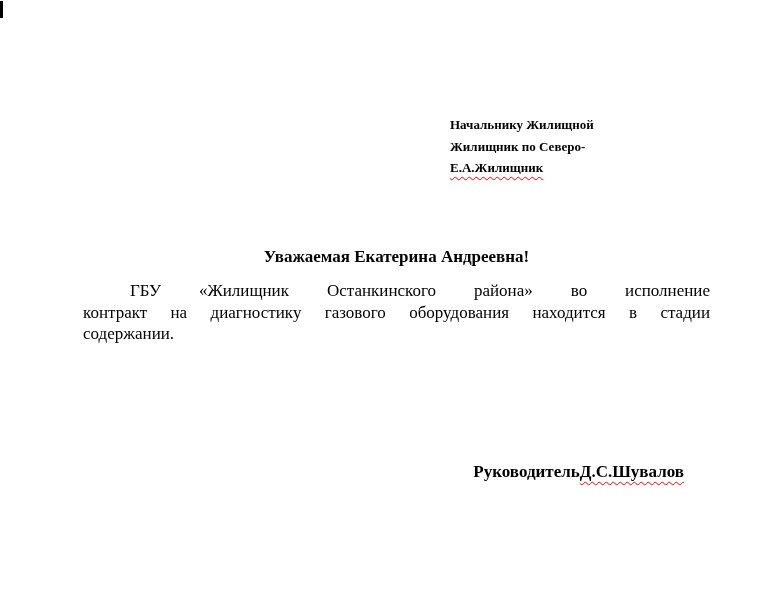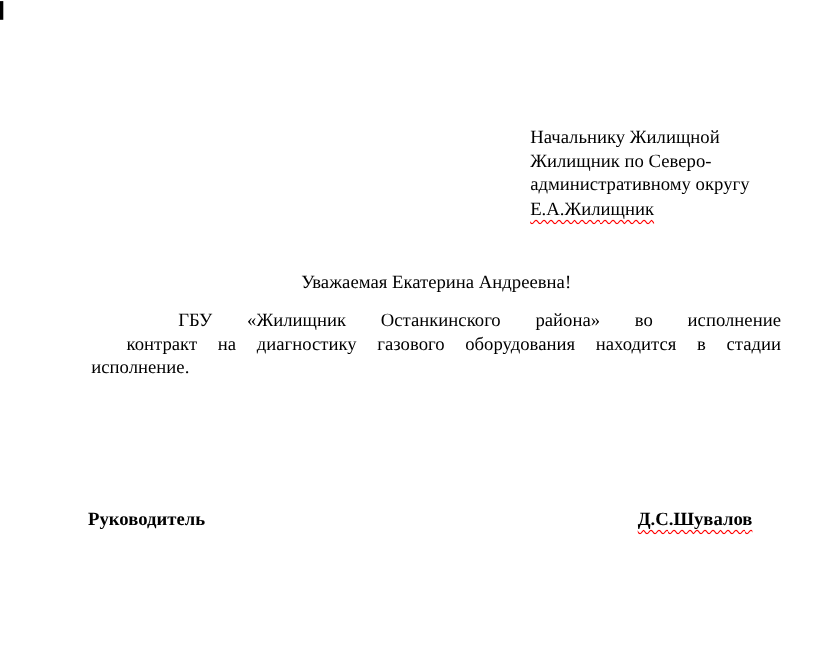--- a/index.html
+++ b/index.html
@@ -22,62 +22,60 @@
     top: 1px;
     width: 3px;
     height: 17px;
     background: #000000;
   }
   .recipient {
     position: absolute;
     left: 450px;
     top: 114px;
     width: 250px;
-    font-size: 17px;
+    font-size: 13px;
     line-height: 21.7px;
-    font-weight: normal;
+    font-weight: bold;
     text-align: left;
-    margin-left: 32px;
   }
   .salutation {
     position: absolute;
     left: 83px;
     top: 246px;
     width: 627px;
     font-size: 17px;
     line-height: 21.7px;
-    font-weight: normal;
+    font-weight: bold;
     text-align: center;
   }
   .body-text {
     position: absolute;
     left: 83px;
     top: 280px;
     width: 627px;
     font-size: 17px;
     line-height: 21.7px;
   }
   .body-text .jline {
     text-align: justify;
     text-align-last: justify;
-    margin-left: 32px;
   }
   .body-text .first-line {
     padding-left: 47px;
   }
   .body-text .last-line {
     text-align: left;
   }
   .signature-row {
     position: absolute;
     left: 80px;
     top: 461px;
     width: 604px;
     display: flex;
-    justify-content: space-between;
+    justify-content: flex-end;
     align-items: baseline;
     font-size: 17px;
     line-height: 21.7px;
     font-weight: bold;
   }
   .misspell {
     text-decoration: underline;
     text-decoration-style: wavy;
     text-decoration-color: #ff0000;
     text-decoration-thickness: 1px;
@@ -87,30 +85,29 @@
 </head>
 <body>
 
 <div class="page">
 
   <div class="caret"></div>
 
   <div class="recipient">
     <div>Начальнику Жилищной</div>
     <div>Жилищник по Северо-</div>
-    <div>административному округу</div>
     <div><span class="misspell">Е.А.Жилищник</span></div>
   </div>
 
   <div class="salutation">Уважаемая Екатерина Андреевна!</div>
 
   <div class="body-text">
     <div class="jline first-line">ГБУ «Жилищник Останкинского района» во исполнение</div>
     <div class="jline">контракт на диагностику газового оборудования находится в стадии</div>
-    <div class="last-line">исполнение.</div>
+    <div class="last-line">содержании.</div>
   </div>
 
   <div class="signature-row">
     <span>Руководитель</span>
     <span class="misspell">Д.С.Шувалов</span>
   </div>
 
 </div>
 
 </body></html>

